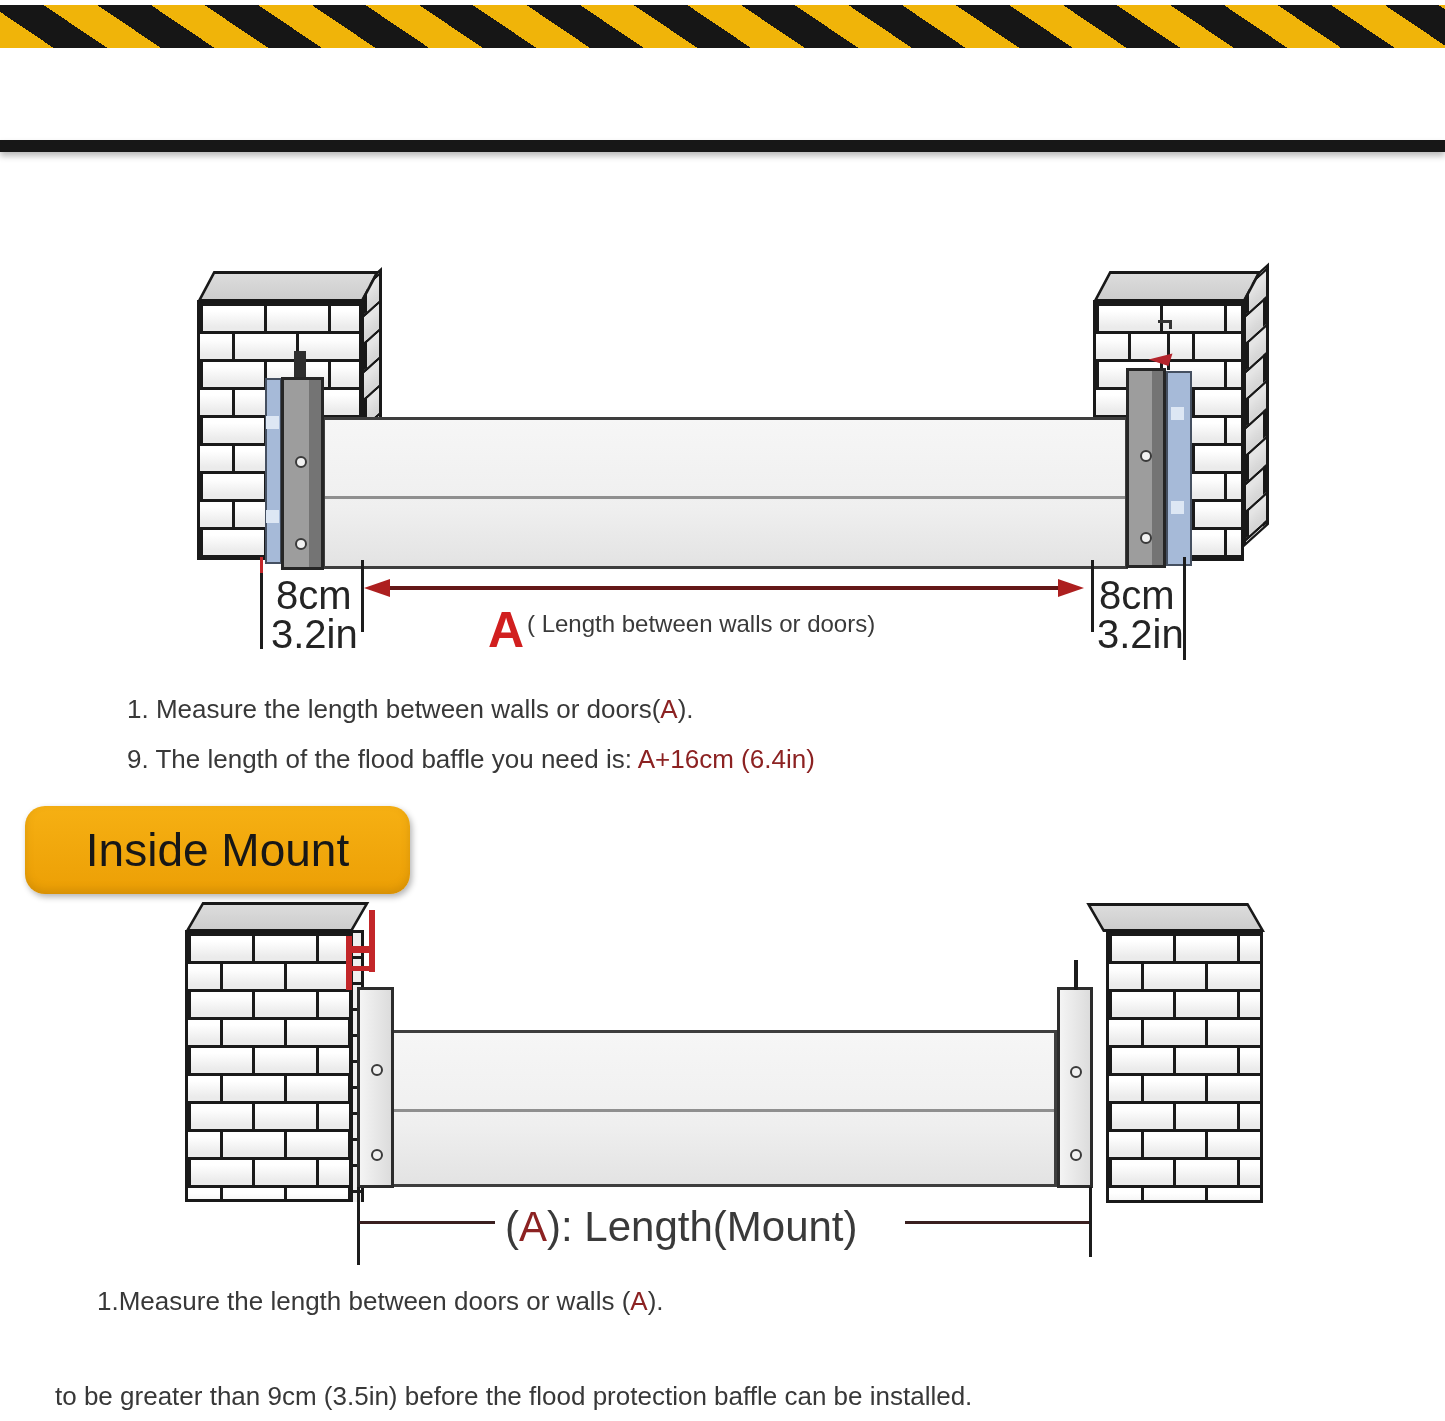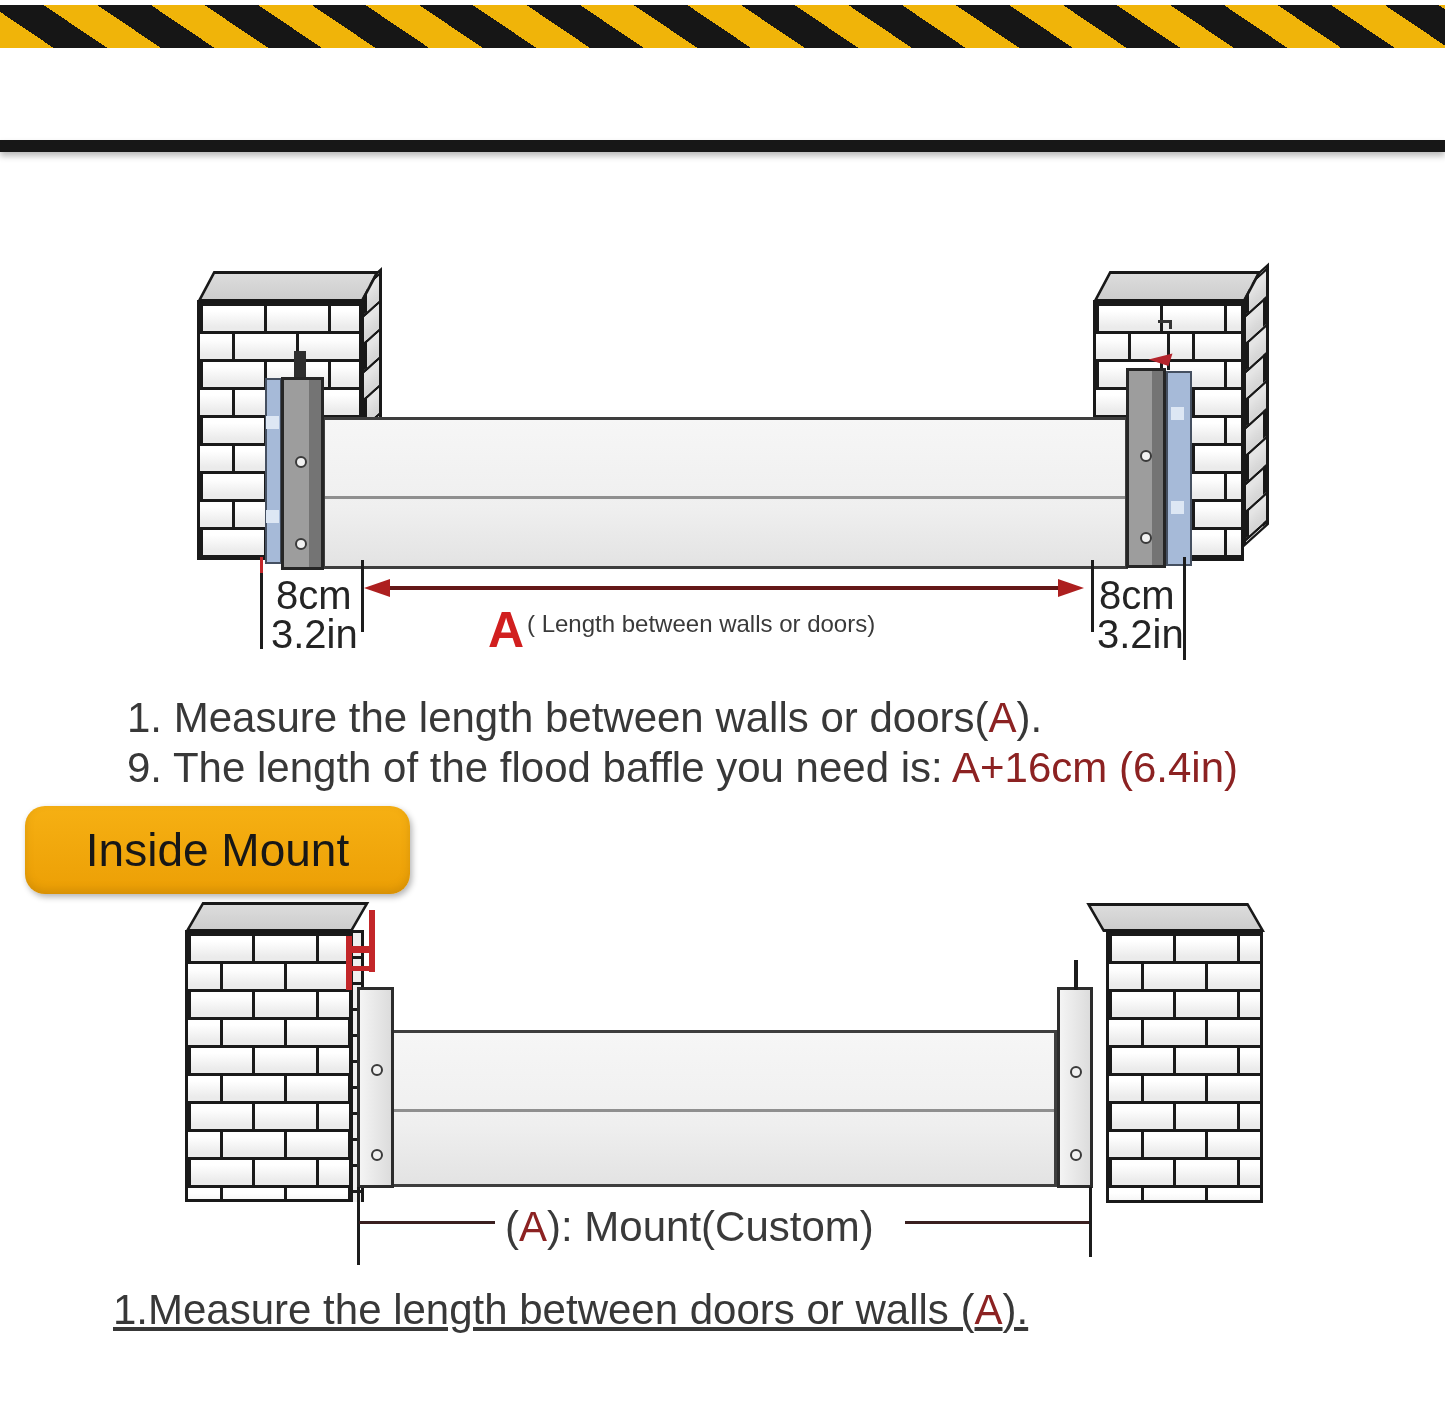--- a/index.html
+++ b/index.html
@@ -55,21 +55,21 @@
   .dot{position:absolute;width:13px;height:13px;background:#dde7f4;z-index:5;}
   .screw{position:absolute;width:12px;height:12px;border-radius:50%;background:#f1f1f1;
     border:2px solid #3a3a3a;box-sizing:border-box;z-index:5;}
   .line{background:#1c1c1c;z-index:6;}
   .redbar{background:#c32629;z-index:6;}
   .arrowline{background:#641717;z-index:6;}
   .ah{width:0;height:0;border-top:9px solid transparent;border-bottom:9px solid transparent;z-index:6;}
   .ahl{border-right:26px solid #ad1f1f;}
   .ahr{border-left:26px solid #ad1f1f;}
   
-  .txt{font-size:42px;color:#383838;white-space:nowrap;z-index:7;}
+  .txt{font-size:26px;color:#383838;white-space:nowrap;z-index:7;}
   .dim{font-size:40px;color:#242424;white-space:nowrap;z-index:7;}
   .bigA{font-size:50px;font-weight:bold;color:#d11f1f;z-index:7;}
   .alabel{font-size:24px;color:#3a3a3a;white-space:nowrap;z-index:7;}
   .dred{color:#8c2222;}
   .depthtxt{font-size:38px;color:#414141;white-space:nowrap;z-index:7;}
   .depthred{font-size:43px;color:#8c1d1d;}
   .custom{font-size:42px;color:#3a3a3a;white-space:nowrap;z-index:7;}
 </style>
 </head>
 <body>
@@ -158,22 +158,23 @@
   <div class="abs cap" style="left:1103px;top:903px;width:162px;height:29px;transform:skewX(30deg);transform-origin:bottom left;z-index:2;"></div>
   <div class="abs brick" style="left:1106px;top:930px;width:157px;height:273px;z-index:2;"></div>
   <div class="abs line" style="left:1074px;top:960px;width:4px;height:30px;"></div>
   <div class="abs bracket-light" style="left:1057px;top:987px;width:36px;height:201px;"></div>
   <div class="screw" style="left:1070px;top:1066px;"></div>
   <div class="screw" style="left:1070px;top:1149px;"></div>
 
   <div class="abs line" style="left:357px;top:1187px;width:3px;height:78px;"></div>
   <div class="abs" style="left:359px;top:1221px;width:136px;height:3px;background:#3a1f1f;z-index:6;"></div>
   <div class="abs custom" style="left:505px;top:1203px;">
-    <span>(</span><span class="dred">A</span><span>): Mount(Custom)</span>
+    <span>(</span><span class="dred">A</span><span>): Length(Mount)</span>
   </div>
   <div class="abs" style="left:905px;top:1221px;width:186px;height:3px;background:#3a1f1f;z-index:6;"></div>
   <div class="abs line" style="left:1089px;top:1187px;width:3px;height:70px;"></div>
 
-  <div class="abs txt" style="left:113px;top:1286px;text-decoration:underline;">
+  <div class="abs txt" style="left:97px;top:1286px;">
     <span>1.Measure the length between doors or walls (</span><span class="dred">A</span><span>).</span>
   </div>
+  <div class="abs txt" style="left:55px;top:1381px;">to be greater than 9cm (3.5in) before the flood protection baffle can be installed.</div>
 
 </div>
 
 </body></html>

